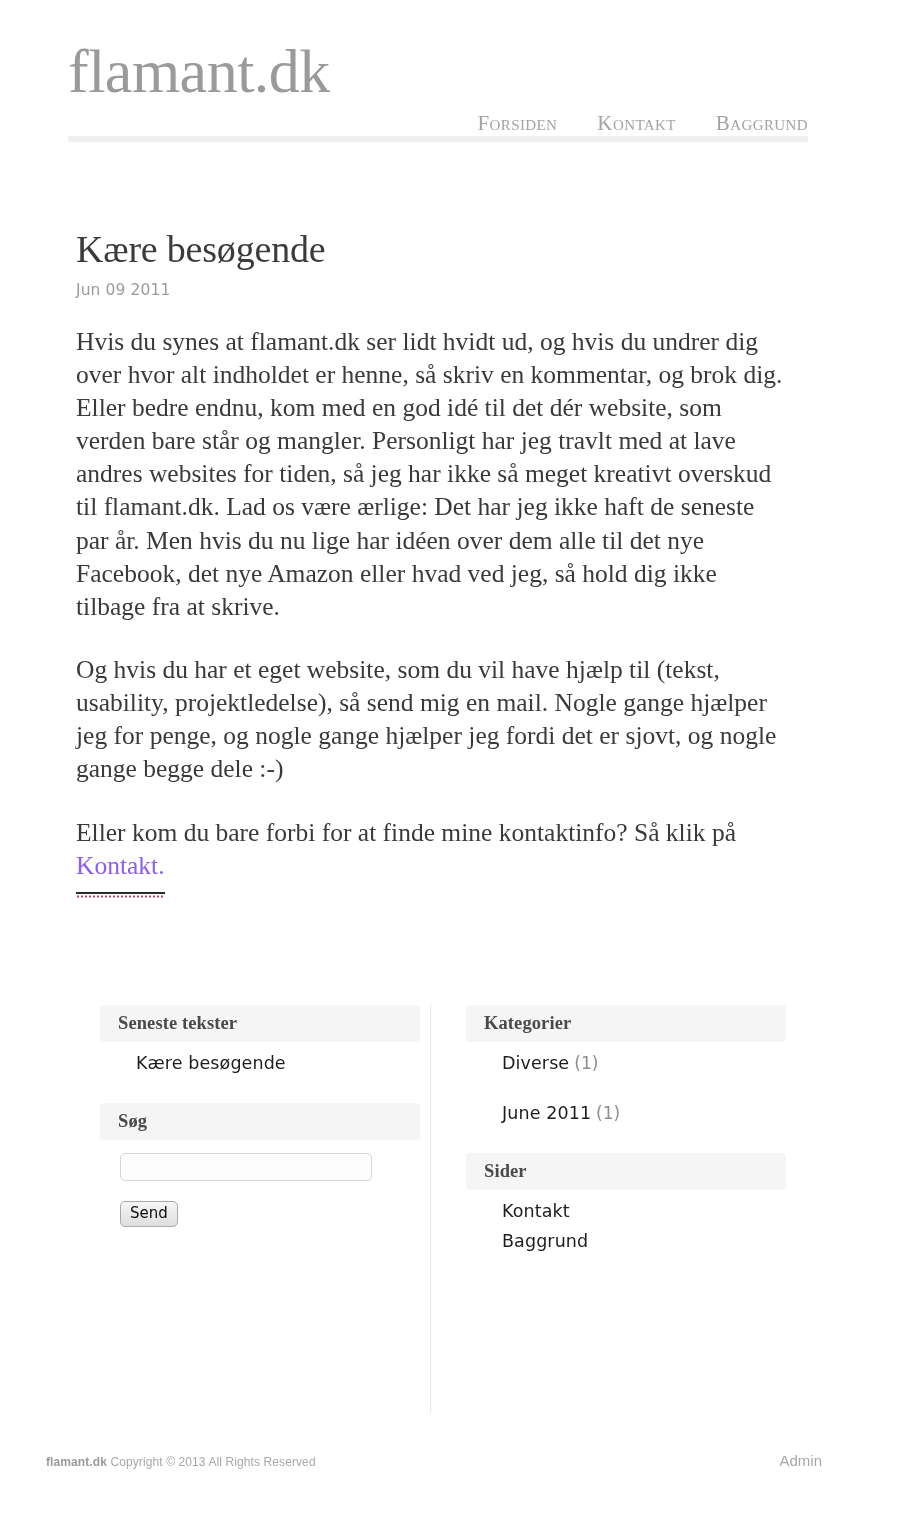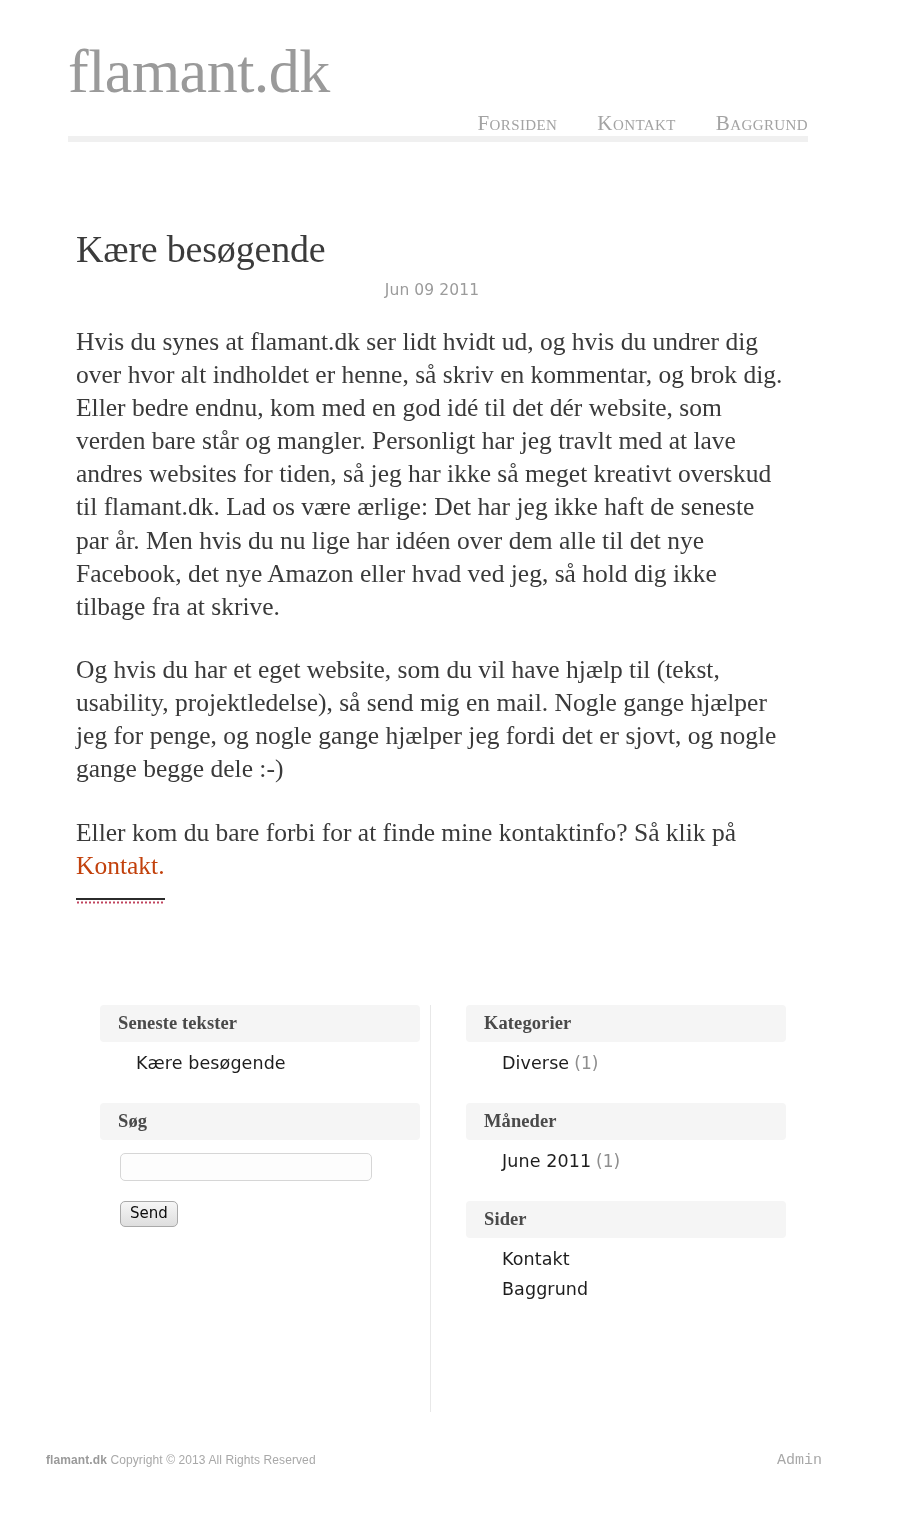--- a/index.html
+++ b/index.html
@@ -79,40 +79,39 @@
     color: #3b3b3b;
     line-height: 1.15;
     letter-spacing: -0.2px;
   }
   .post-date {
     margin: 9px 0 0 0;
     font-family: "DejaVu Sans", sans-serif;
     font-size: 15.5px;
     color: #9b9b9b;
     letter-spacing: 0.1px;
-    text-align: center;
   }
   .post-body {
     margin-top: 26px;
   }
   .post-body p {
     margin: 0 0 30px 0;
     font-family: "Liberation Serif", "DejaVu Serif", serif;
     font-size: 25.5px;
     line-height: 1.30;
     color: #3a3a3a;
   }
   .post-body p:last-child { margin-bottom: 0; }
 
   .inline-link {
-    color: #c2410c;
+    color: #8b5cf6;
     text-decoration: none;
     border-bottom: 2px solid #2b2b2b;
     position: relative;
-    padding-bottom: 18px;
+    padding-bottom: 12px;
   }
   .inline-link::after {
     content: "";
     position: absolute;
     left: 0;
     right: 0;
     bottom: -6px;
     height: 3px;
     background-image: radial-gradient(circle, #c0455f 0 1px, transparent 1.3px);
     background-size: 4px 4px;
@@ -248,21 +247,21 @@
     font-family: Liberation Sans, sans-serif;
     font-size: 12px;
     color: #a8a8a8;
     letter-spacing: 0.1px;
   }
   .footer-brand {
     font-weight: bold;
     color: #9a9a9a;
   }
   .footer-admin {
-    font-family: Liberation Mono, monospace;
+    font-family: Liberation Sans, sans-serif;
     font-size: 15px;
     color: #a8a8a8;
     text-decoration: none;
   }
 </style>
 </head>
 <body>
 
 <div class="page">
 
@@ -316,21 +315,20 @@
       <div class="widget">
         <h4 class="widget-title">Kategorier</h4>
         <ul class="widget-list">
           <li>
             <a class="widget-link" href="#">Diverse</a><span class="widget-count">(1)</span>
           </li>
         </ul>
       </div>
 
       <div class="widget">
-        <h4 class="widget-title">Måneder</h4>
         <ul class="widget-list">
           <li>
             <a class="widget-link" href="#">June 2011</a><span class="widget-count">(1)</span>
           </li>
         </ul>
       </div>
 
       <div class="widget">
         <h4 class="widget-title">Sider</h4>
         <ul class="widget-list">

